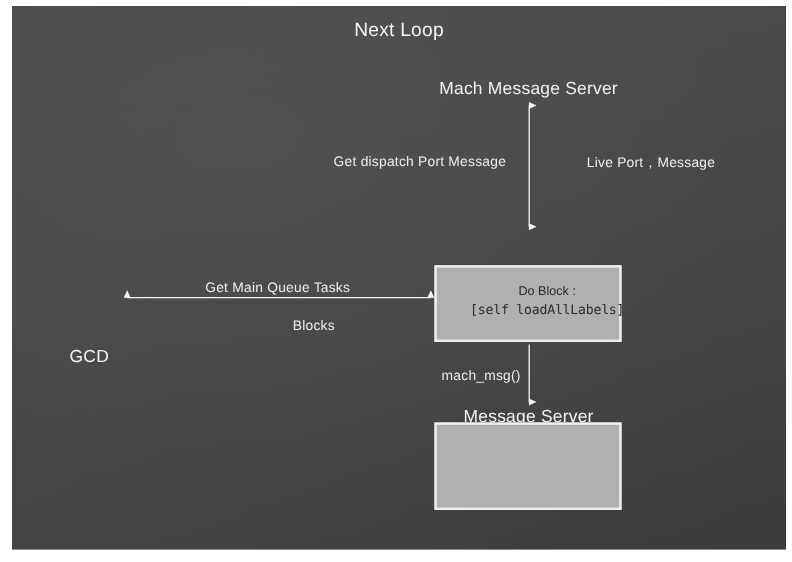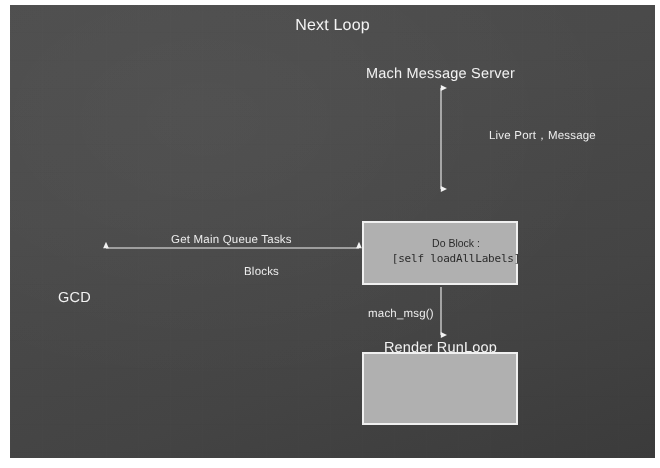--- a/index.html
+++ b/index.html
@@ -208,24 +208,25 @@
     <g>
       <line x1="431" y1="282" x2="431" y2="330" stroke="#f2f2f2" stroke-width="1.1" marker-end="url(#ah-down)"></line>
     </g>
   </svg>
 
   <div class="txt" id="title">Next Loop</div>
 
   <div class="txt" id="mach-label"><span>Mach Message Server</span></div>
 
 
-  <div class="txt" id="render-label"><span>Render RunLoop</span></div>
+  <div class="txt" id="render-label"><span>Message Server</span></div>
 
   <div class="txt" id="gcd-label">GCD</div>
 
+  <div class="txt" id="lbl-dispatch">Get dispatch Port Message</div>
 
   <div class="txt" id="lbl-liveport">Live Port，Message</div>
 
   <div class="txt" id="lbl-mainqueue">Get Main Queue Tasks</div>
 
   <div class="txt" id="lbl-blocks">Blocks</div>
 
   <div class="txt" id="lbl-machmsg">mach_msg()</div>
 
   <div class="box" id="do-block-box">

